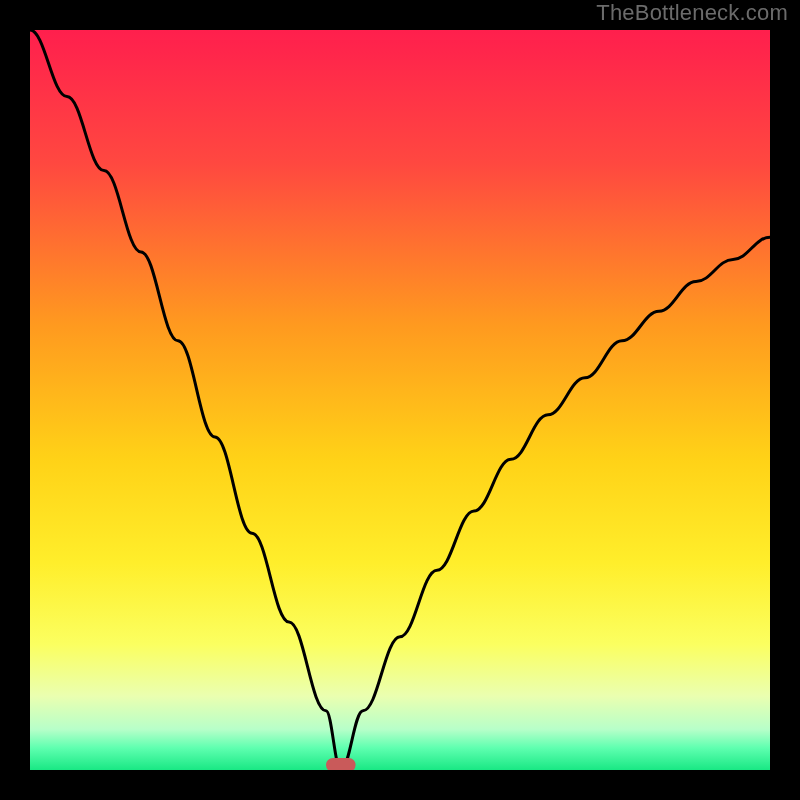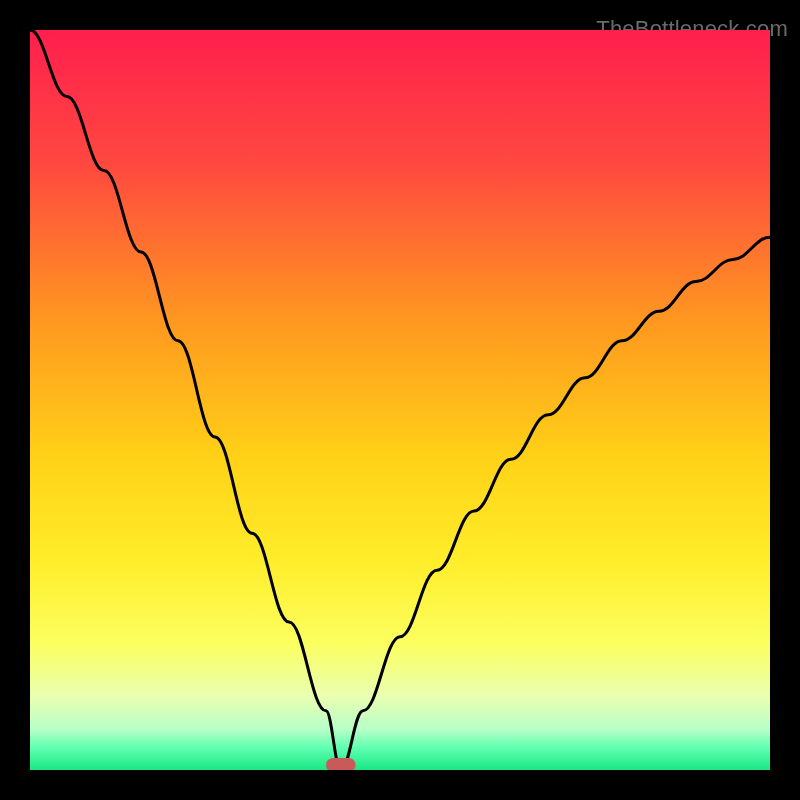--- a/index.html
+++ b/index.html
@@ -19,21 +19,21 @@
   .plot {
     position: absolute;
     left: 30px;
     top: 30px;
     width: 740px;
     height: 740px;
     overflow: hidden;
   }
   .watermark {
     position: absolute;
-    top: 16px;
+    top: 0;
     right: 12px;
     color: #6b6b6b;
     font-size: 22px;
     font-weight: 500;
     letter-spacing: 0.2px;
     user-select: none;
   }
   svg { display:block; }
 </style>
 </head>

